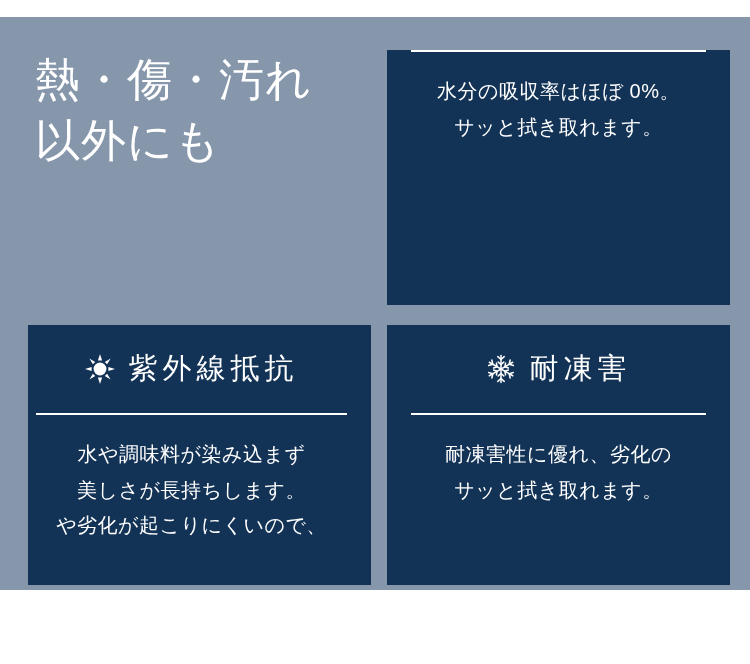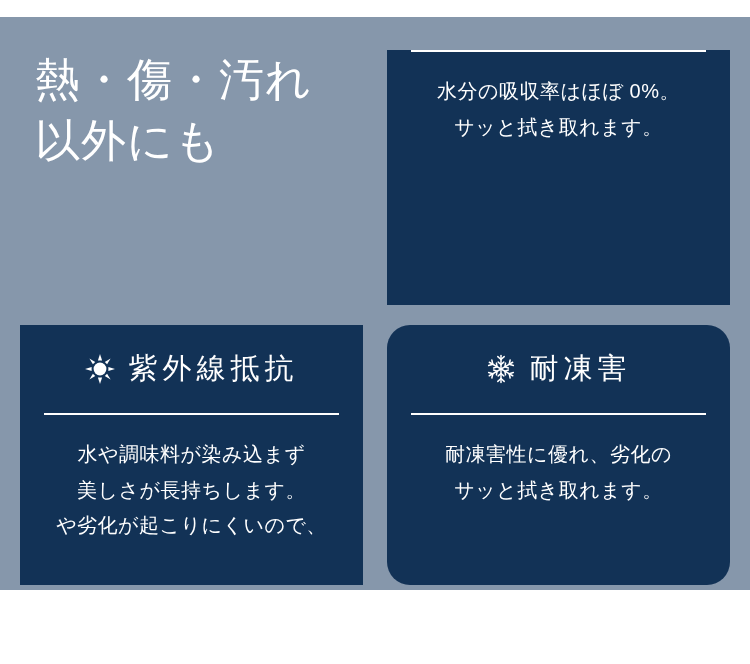--- a/index.html
+++ b/index.html
@@ -46,22 +46,22 @@
   }
 
   
   .panel {
     position: absolute;
     background: #123256;
     box-sizing: border-box;
     padding: 0 24px;
   }
   .panel-waterproof { left: 387px; top: 33px;  width: 343px; height: 255px; }
-  .panel-uv         { left: 20px;  top: 308px; width: 343px; height: 260px; }
-  .panel-freeze     { left: 387px; top: 308px; width: 343px; height: 260px; border-radius: 23px; }
+  .panel-uv         { left: 28px;  top: 308px; width: 343px; height: 260px; padding-left: 8px; }
+  .panel-freeze     { left: 387px; top: 308px; width: 343px; height: 260px; }
 
   .panel-head {
     display: flex;
     align-items: center;
     justify-content: center;
     gap: 14px;
     height: 88px;
   }
   .panel-icon {
     width: 30px;

